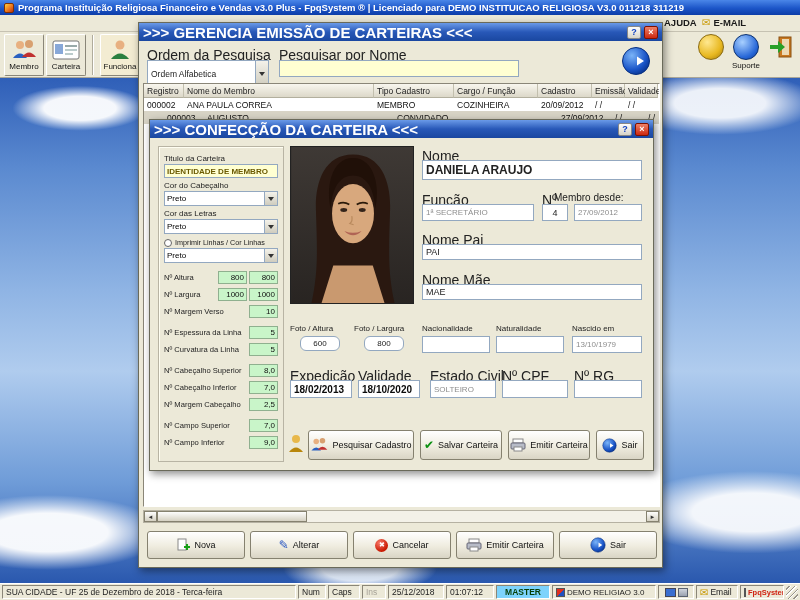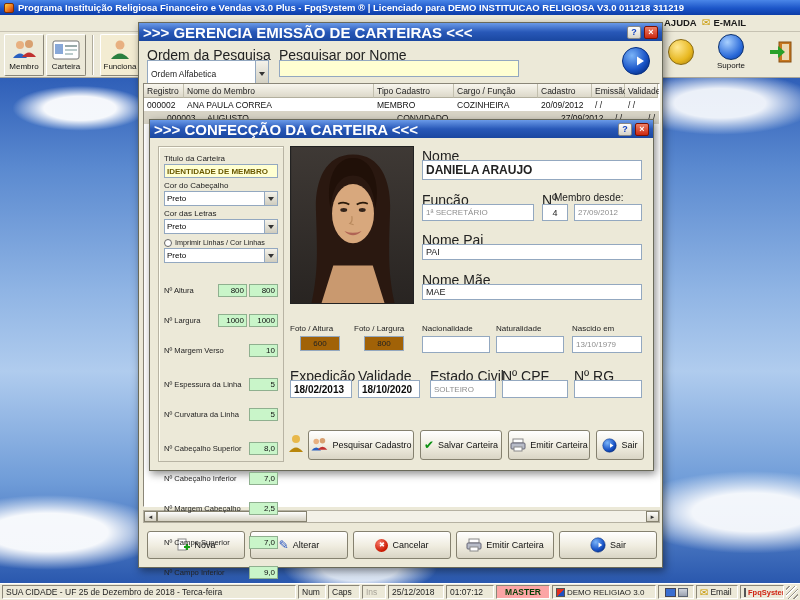--- a/index.html
+++ b/index.html
@@ -21,21 +21,21 @@
   .menu-item { white-space:nowrap;margin-top:31px; }
   .menu-abs { position:absolute; top:2px; display:flex; align-items:center; gap:3px; }
 
   .toolbar { position:absolute; left:0; top:32px; width:800px; height:46px; background:#ece9d8;
     border-bottom:1px solid #aaa698; display:flex; align-items:flex-start; padding:2px 4px; gap:2px; }
   .tb-btn { width:40px; height:42px; display:flex; flex-direction:column; align-items:center; justify-content:center;
     gap:1px; font-size:8px; color:#111; background:#ece9d8; border:1px solid;
     border-color:#ffffff #8a8678 #8a8678 #ffffff; border-radius:2px; cursor:pointer; }
   .tb-btn.warm { background:#f3ecd2; }
   .tb-sep { width:2px; height:40px; border-left:1px solid #b0ac9c; border-right:1px solid #ffffff; margin:1px 4px; }
-  .tb-right { position:absolute; right:6px; top:2px; display:flex; gap:23px; align-items:center; }
+  .tb-right { position:absolute; right:6px; top:2px; display:flex; gap:8px; align-items:flex-start; }
   .coin { width:26px; height:26px; border-radius:50%;
     background:radial-gradient(circle at 35% 30%,#ffe890,#e8b820 60%,#a07808); border:1px solid #8a6a10; }
   .sphere { width:26px; height:26px; border-radius:50%;
     background:radial-gradient(circle at 35% 30%,#a8d0ff,#2868d8 65%,#0a3898); border:1px solid #0a3070; }
   .tb-rlbl { font-size:8px; color:#111; text-align:center; }
 
   .desktop { position:absolute; left:0; top:78px; width:800px; height:505px;
     background:
       radial-gradient(90px 30px at 10% 6%, rgba(255,255,255,.95) 40%, rgba(255,255,255,0) 75%),
       radial-gradient(130px 42px at 90% 5%, rgba(255,255,255,.9) 35%, rgba(255,255,255,0) 75%),
@@ -43,21 +43,21 @@
       radial-gradient(150px 48px at 6% 90%, rgba(255,255,255,.95) 40%, rgba(255,255,255,0) 78%),
       radial-gradient(170px 55px at 94% 86%, rgba(255,255,255,.92) 35%, rgba(255,255,255,0) 75%),
       radial-gradient(110px 38px at 45% 97%, rgba(248,252,255,.85) 35%, rgba(255,255,255,0) 70%),
       linear-gradient(180deg,#2f5fb8 0%,#5b8ad0 18%,#8fb4e4 42%,#b0ccee 58%,#6f9cd8 80%,#2a58ae 100%); }
 
   .statusbar { position:absolute; left:0; top:583px; width:800px; height:17px; background:#ece9d8;
     border-top:1px solid #fff; display:flex; align-items:stretch; gap:2px; padding:1px 2px; font-size:8.5px; color:#222; }
   .sb-panel { border:1px solid; border-color:#8a8678 #ffffff #ffffff #8a8678; display:flex; align-items:center;
     padding:0 3px; white-space:nowrap; overflow:hidden; gap:2px; }
   .sb-loc { flex:1; }
-  .sb-master { background:#fca5a5; font-weight:bold; color:#073; color:#063f06; justify-content:center; }
+  .sb-master { background:#7dd3fc; font-weight:bold; color:#073; color:#063f06; justify-content:center; }
   .sb-gray { color:#a8a498; }
   .sb-brand { color:#d02010; font-weight:bold; font-size:7.5px; }
   .mini-ico { width:10px; height:9px; background:linear-gradient(180deg,#cfd4dd,#9aa2b0); border:1px solid #5a6270; }
   .mini-screen { width:11px; height:9px; background:#3a6ed0; border:1px solid #445; }
   .mini-logo { width:9px; height:9px; background:linear-gradient(135deg,#e03020 50%,#2050c0 50%); border:1px solid #555; }
   .grip { width:12px; height:13px; align-self:flex-end;
     background:repeating-linear-gradient(135deg, transparent 0 2px, #98948a 2px 3px, #ffffff 3px 4px); }
 
   
   .dialog { position:absolute; background:#ece9d8; border:1px solid #6a6a5a;
@@ -67,21 +67,21 @@
   .dlg-title { color:#fff; font-size:15px; font-weight:bold; flex:1; white-space:nowrap; overflow:hidden; }
   .dlg-help,.dlg-close { width:14px; height:13px; font-size:9px; display:flex; align-items:center; justify-content:center;
     border-radius:2px; cursor:pointer; }
   .dlg-help { background:linear-gradient(#fdfdfd,#d8d4c8); border:1px solid #888; color:#1040c0; font-weight:bold; }
   .dlg-close { background:linear-gradient(#f08068,#cc2810); border:1px solid #801000; color:#fff; font-weight:bold; }
 
   .lbl { position:absolute; font-size:14px; color:#222; white-space:nowrap; }
   .field { position:absolute; background:#fff; border:1px solid #93a8c0; font-size:9px; color:#222;
     display:flex; align-items:center; padding:0 3px; overflow:hidden; white-space:nowrap; }
   .field.yellow { background:#ffffd2; }
-  .field.green { background:#a16207; justify-content:center; }
+  .field.green { background:#ffffff; justify-content:center;border-radius:6px; }
   .field.gray { color:#8d8d8d; }
   .field.boldval { font-weight:bold; font-size:10px; color:#0a0a0a; }
   .selectbox { position:absolute; background:#fff; border:1px solid #93a8c0; font-size:8.5px; color:#222;
     display:flex; align-items:center; cursor:pointer; }
   .selectbox .sval { flex:1; padding:0 3px; overflow:hidden; white-space:nowrap; }
   .sel-arrow { width:13px; align-self:stretch; background:linear-gradient(#f4f2ea,#cfccbe); border-left:1px solid #93a8c0;
     display:flex; align-items:center; justify-content:center; }
   .tri { width:0; height:0; border-left:3px solid transparent; border-right:3px solid transparent; border-top:4px solid #333; }
 
   .btn { position:absolute; display:flex; align-items:center; justify-content:center; gap:4px;
@@ -105,21 +105,21 @@
 
   
   .lpanel { position:absolute; border:1px solid #b8b4a4; box-shadow:inset 1px 1px 0 #fffef2; padding:4px 5px; }
   .lp-label { font-size:8px; color:#222; margin:3px 0 1px; white-space:nowrap; }
   .lp-field { height:14px; font-size:8px; font-weight:bold; color:#6b5a00; background:#ffffd2;
     border:1px solid #93a8c0; display:flex; align-items:center; padding:0 2px; overflow:hidden; }
   .lp-select { height:15px; background:#fff; border:1px solid #93a8c0; font-size:8px; display:flex; align-items:center; cursor:pointer; }
   .lp-select .sval { flex:1; padding:0 2px; }
   .radio-row { display:flex; align-items:center; gap:3px; margin:4px 0 1px; font-size:7.2px; white-space:nowrap; color:#222; }
   .radio { width:8px; height:8px; border:1px solid #666; border-radius:50%; background:#fff; flex:0 0 auto; cursor:pointer; }
-  .prow { display:flex; align-items:center; height:14px; margin-top:16px; }
+  .prow { display:flex; align-items:center; height:14px; margin-top:3px; }
   .prow .plabel { flex:1; font-size:7.6px; color:#222; white-space:nowrap; overflow:hidden; }
   .pv { width:29px; height:13px; margin-left:2px; background:#c9f5c9; border:1px solid #8fb08f;
     font-size:8px; color:#111; display:flex; align-items:center; justify-content:flex-end; padding:0 2px; }
   .pv:empty { display:none; }
   .pgap { height:4px; }
 
   .photo { position:absolute; border:1px solid #222; overflow:hidden; background:#2c2826; }
 
   .icon-glyph { font-size:11px; line-height:1; }
   .chk { color:#0a9010; font-weight:bold; font-size:12px; }

